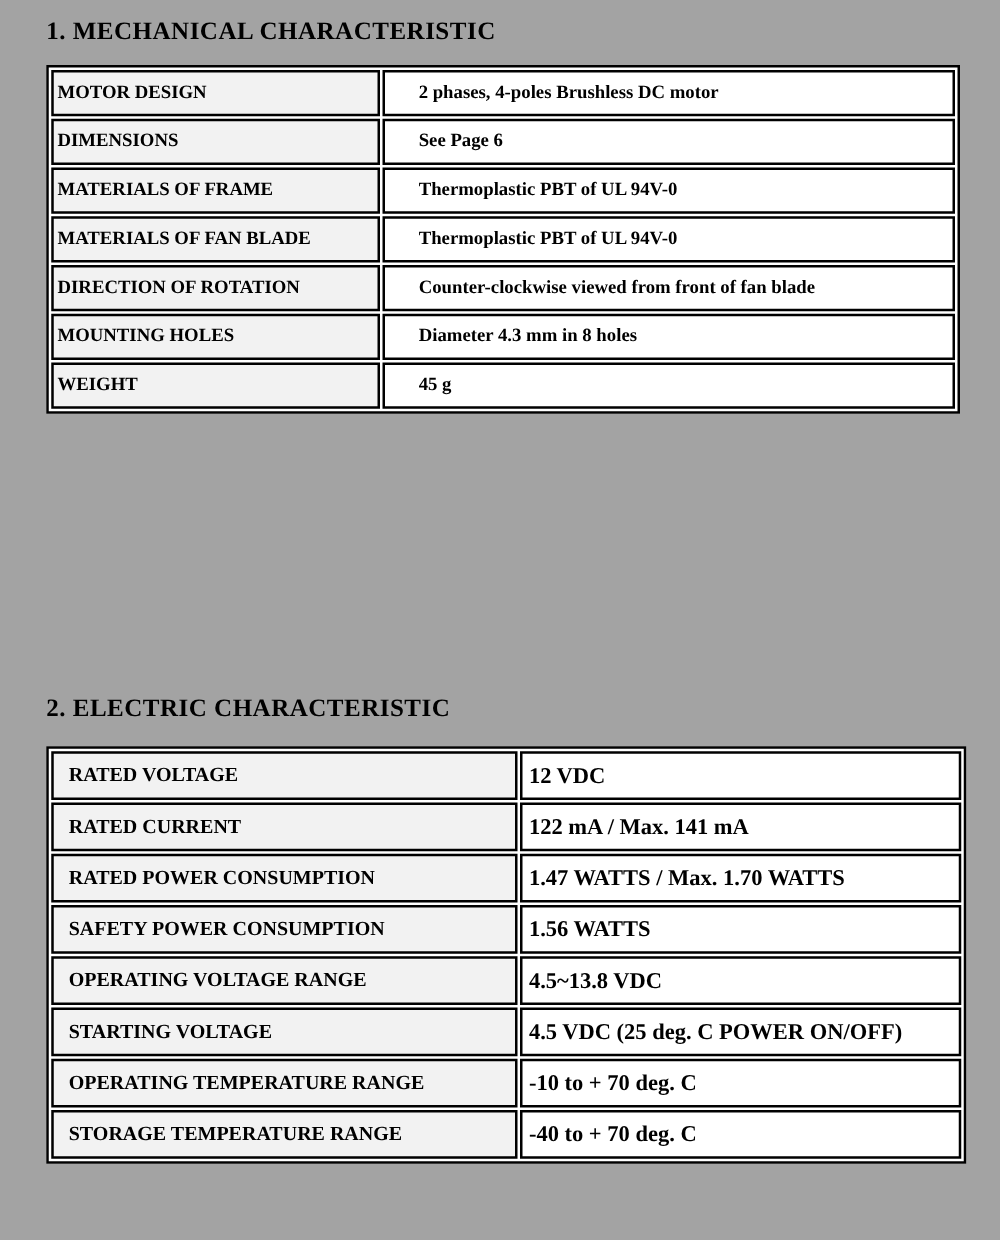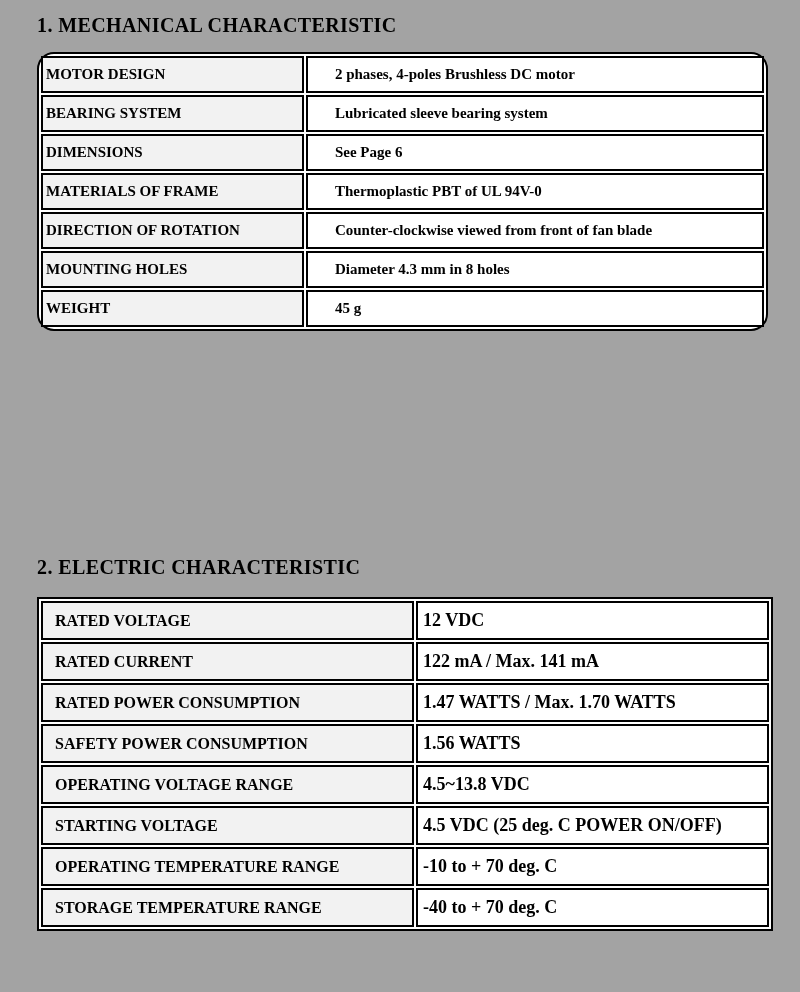--- a/index.html
+++ b/index.html
@@ -30,21 +30,21 @@
 
   table.spec-table {
     position: absolute;
     left: 37px;
     border-collapse: separate;
     border-spacing: 2px;
     border: 2px solid #000000;
     background: #ffffff;
     table-layout: fixed;
   }
-  #table-mechanical { top: 52px;  width: 731px; border-radius: 17px; }
+  #table-mechanical { top: 52px;  width: 731px; }
   #table-electric  { top: 597px; width: 736px; }
 
   table.spec-table td {
     border: 2px solid #000000;
     vertical-align: middle;
     font-weight: bold;
     overflow: hidden;
     white-space: nowrap;
   }
   #table-mechanical td { height: 37px; }
@@ -75,29 +75,29 @@
 
   <div class="section-title" id="title-mechanical">1. MECHANICAL CHARACTERISTIC</div>
 
   <table class="spec-table" id="table-mechanical">
     <tbody>
       <tr>
         <td class="label-cell">MOTOR DESIGN</td>
         <td class="value-cell">2 phases, 4-poles Brushless DC motor</td>
       </tr>
       <tr>
-        <td class="label-cell">BEARING SYSTEM</td>
-        <td class="value-cell">Lubricated sleeve bearing system</td>
-      </tr>
-      <tr>
         <td class="label-cell">DIMENSIONS</td>
         <td class="value-cell">See Page 6</td>
       </tr>
       <tr>
         <td class="label-cell">MATERIALS OF FRAME</td>
+        <td class="value-cell">Thermoplastic PBT of UL 94V-0</td>
+      </tr>
+      <tr>
+        <td class="label-cell">MATERIALS OF FAN BLADE</td>
         <td class="value-cell">Thermoplastic PBT of UL 94V-0</td>
       </tr>
       <tr>
         <td class="label-cell">DIRECTION OF ROTATION</td>
         <td class="value-cell">Counter-clockwise viewed from front of fan blade</td>
       </tr>
       <tr>
         <td class="label-cell">MOUNTING HOLES</td>
         <td class="value-cell">Diameter 4.3 mm in 8 holes</td>
       </tr>

